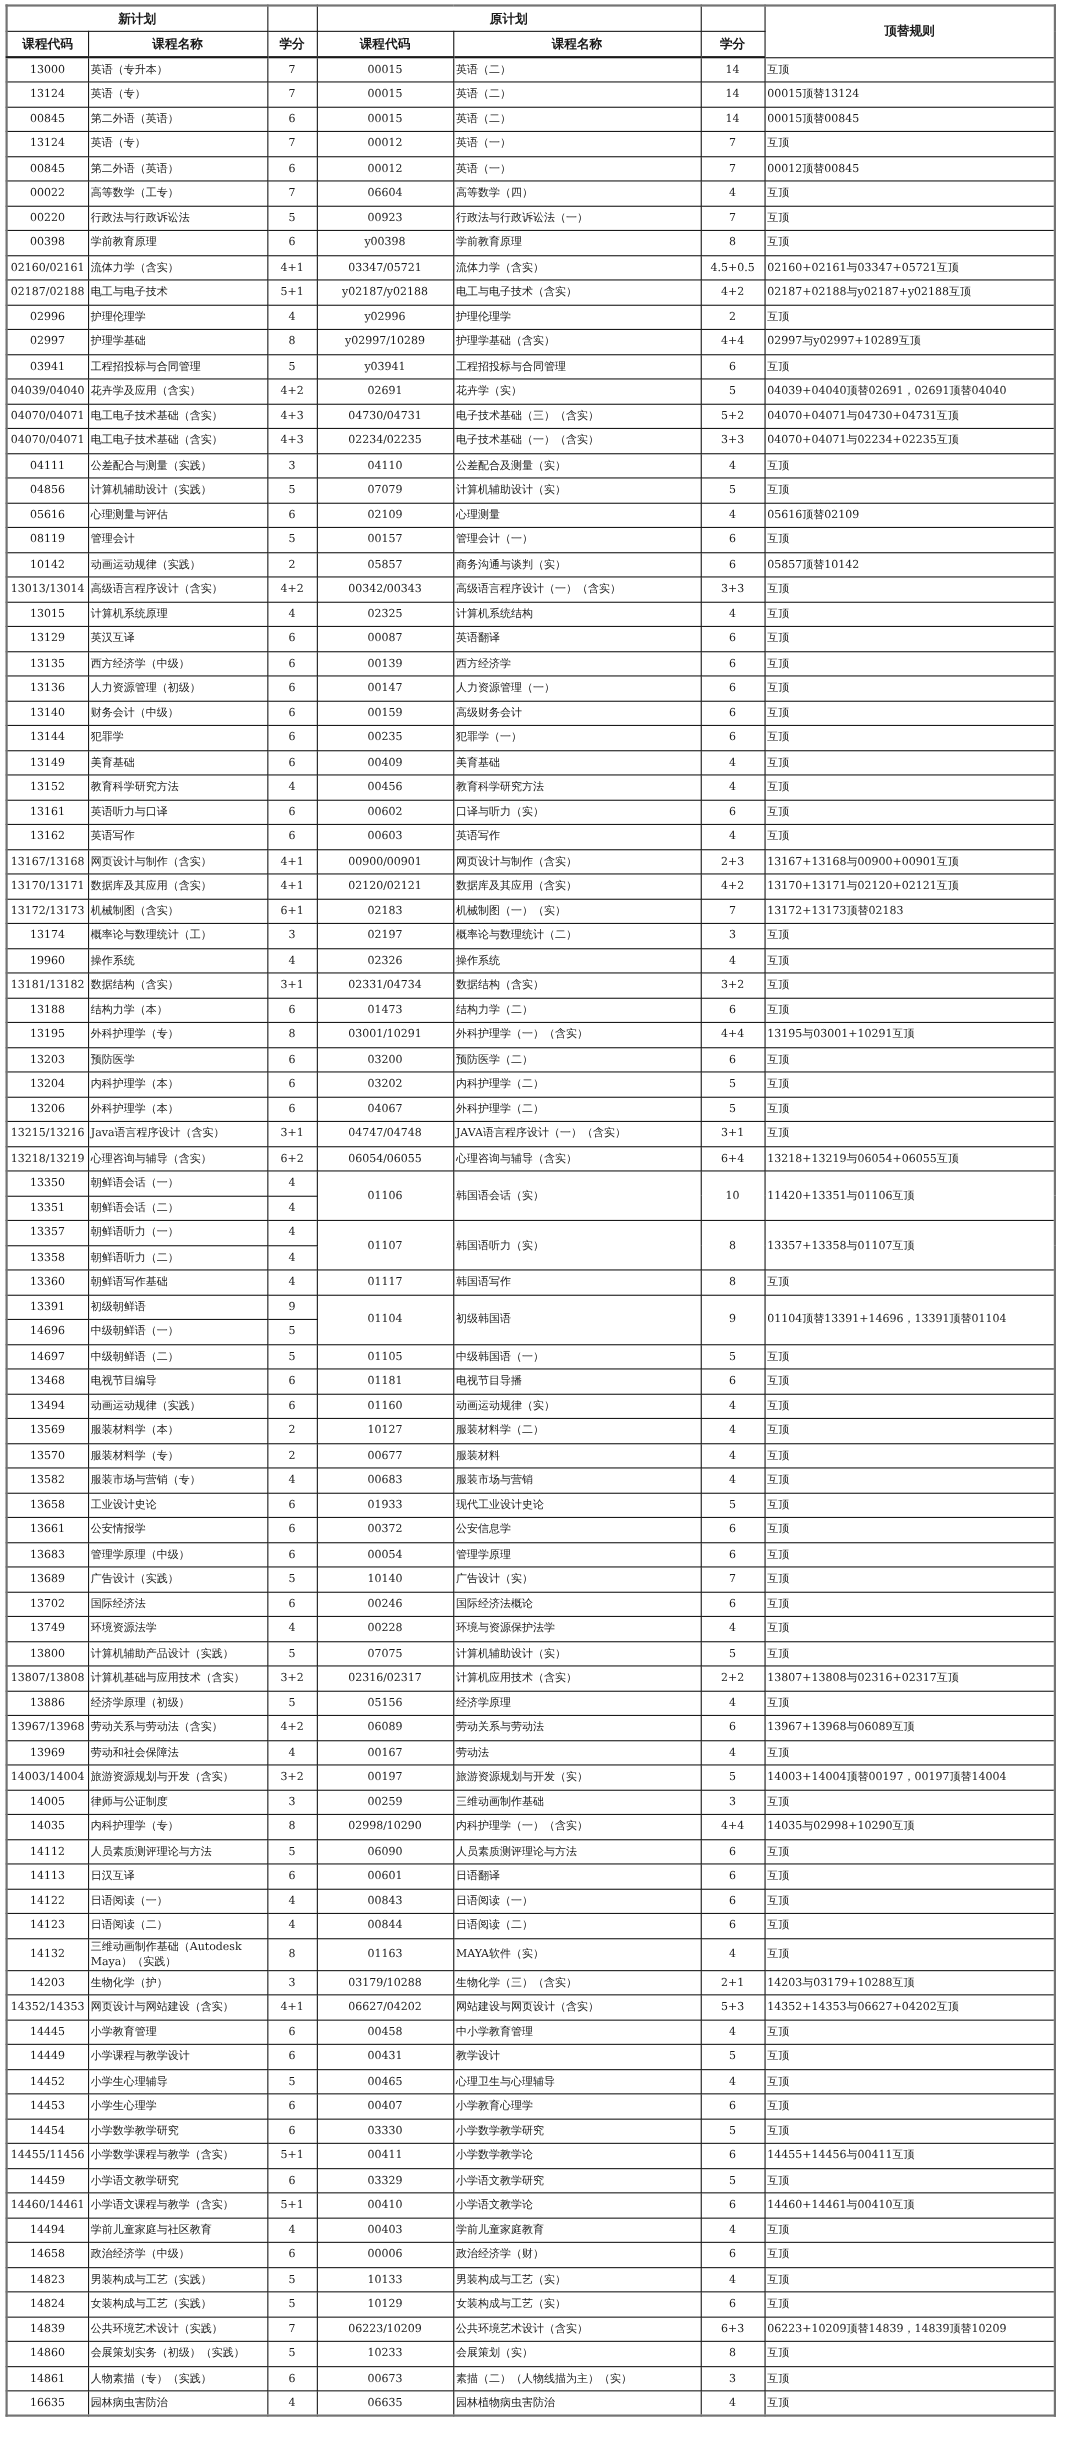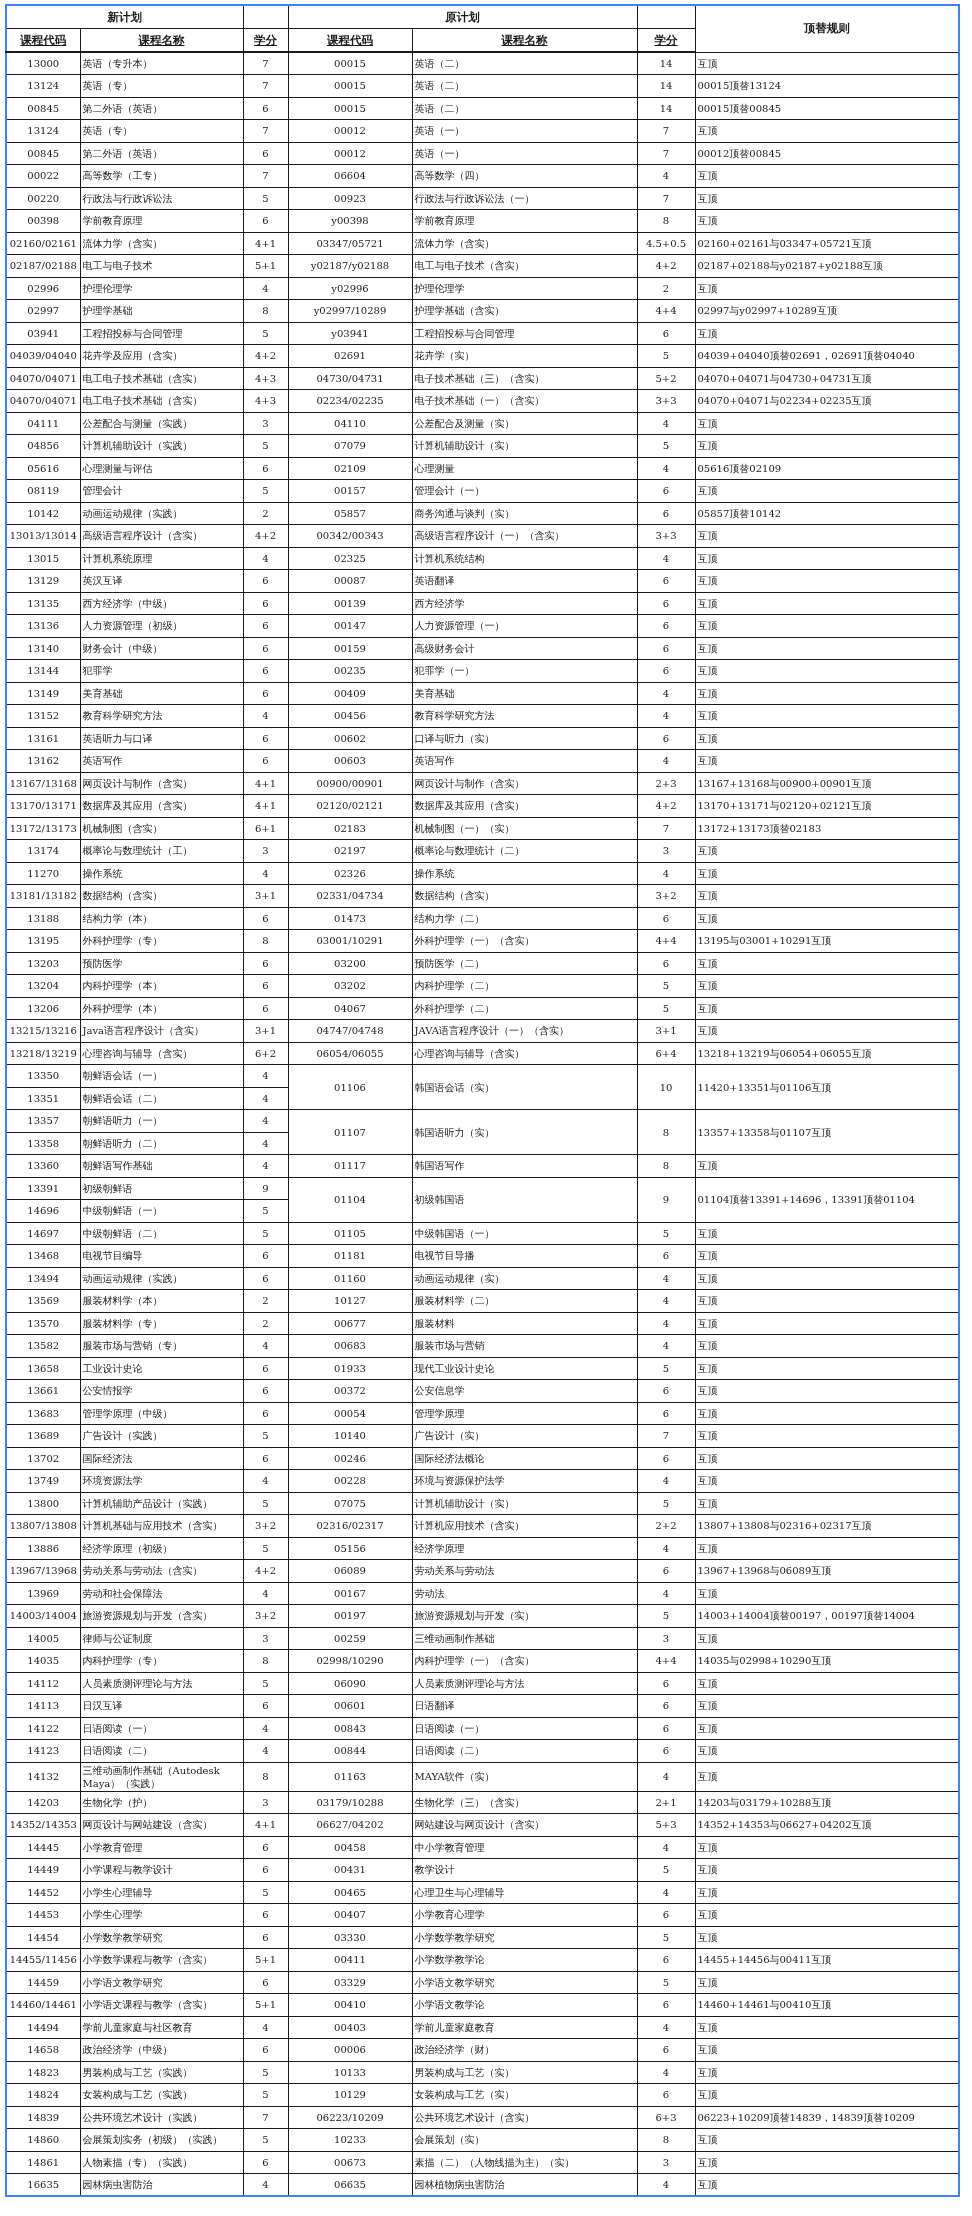--- a/index.html
+++ b/index.html
@@ -6,37 +6,37 @@
   body{
     font-family:"DejaVu Serif","Liberation Serif",serif;
     color:#1a1a1a;
     width:972px;
   }
   .page{padding:4px 5px;}
   table{
     border-collapse:collapse;
     table-layout:fixed;
     width:859px;
-    border:2px solid #3b82f6;
+    border:2px solid #737373;
   }
   th,td{
     border:1px solid #1a1a1a;
     font-size:10px;
     line-height:13px;
     padding:1px 2px;
     vertical-align:middle;
     overflow:hidden;
   }
   thead th{
     font-weight:bold;
     font-size:11.5px;
     text-align:center;
     height:20px;
   }
-  thead tr:last-child th{border-bottom:2px solid #1a1a1a;text-decoration:underline;}
+  thead tr:last-child th{border-bottom:2px solid #1a1a1a;}
   tbody tr{height:22.5px;}
   td.c{text-align:center;}
   td.n{text-align:left;padding-left:2px;}
   td.r{text-align:left;padding-left:2px;}
 </style>
 </head>
 <body>
 
 <div class="page">
   <table>
@@ -385,21 +385,21 @@
         <tr>
           <td class="c">13174</td>
           <td class="n">概率论与数理统计（工）</td>
           <td class="c">3</td>
           <td class="c">02197</td>
           <td class="n">概率论与数理统计（二）</td>
           <td class="c">3</td>
           <td class="r">互顶</td>
         </tr>
         <tr>
-          <td class="c">11270</td>
+          <td class="c">19960</td>
           <td class="n">操作系统</td>
           <td class="c">4</td>
           <td class="c">02326</td>
           <td class="n">操作系统</td>
           <td class="c">4</td>
           <td class="r">互顶</td>
         </tr>
         <tr>
           <td class="c">13181/13182</td>
           <td class="n">数据结构（含实）</td>

